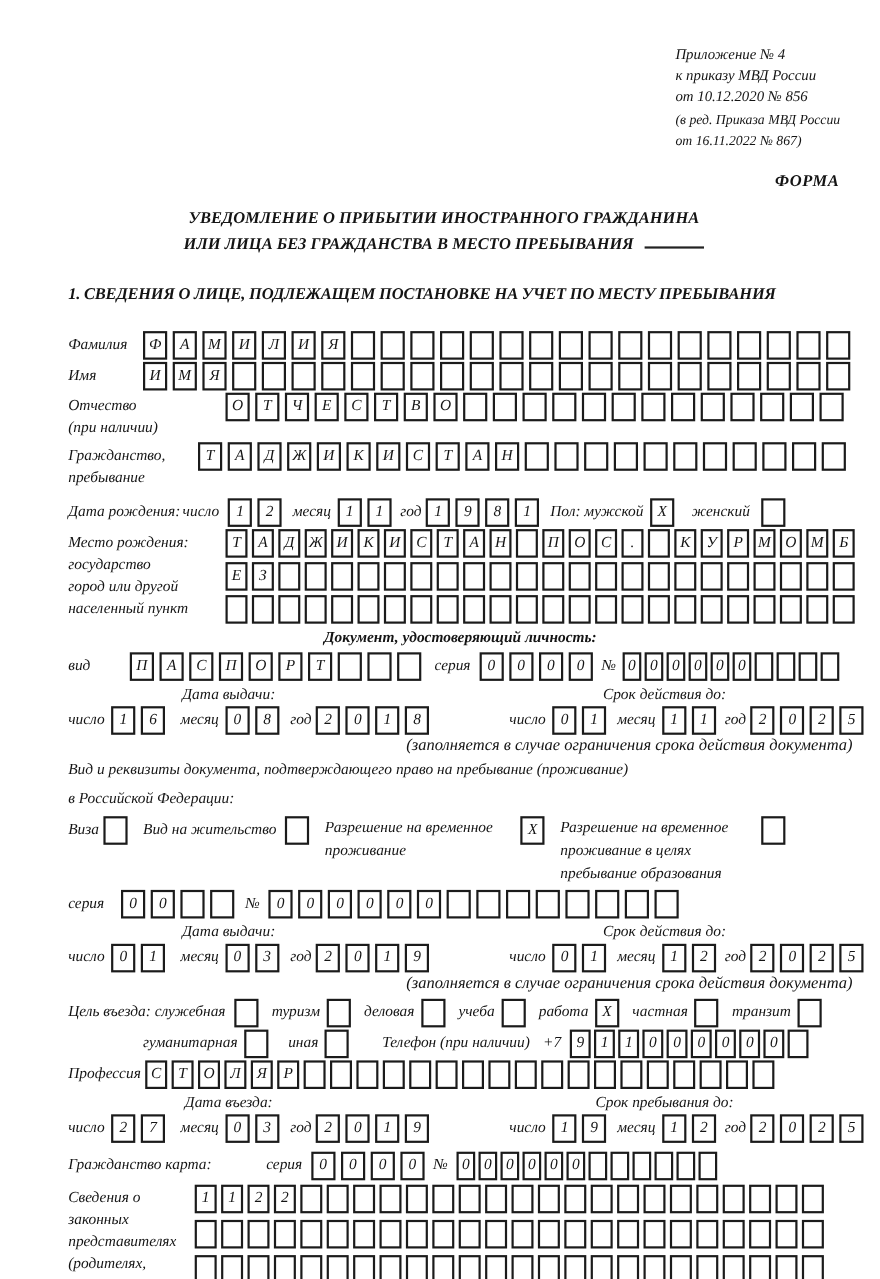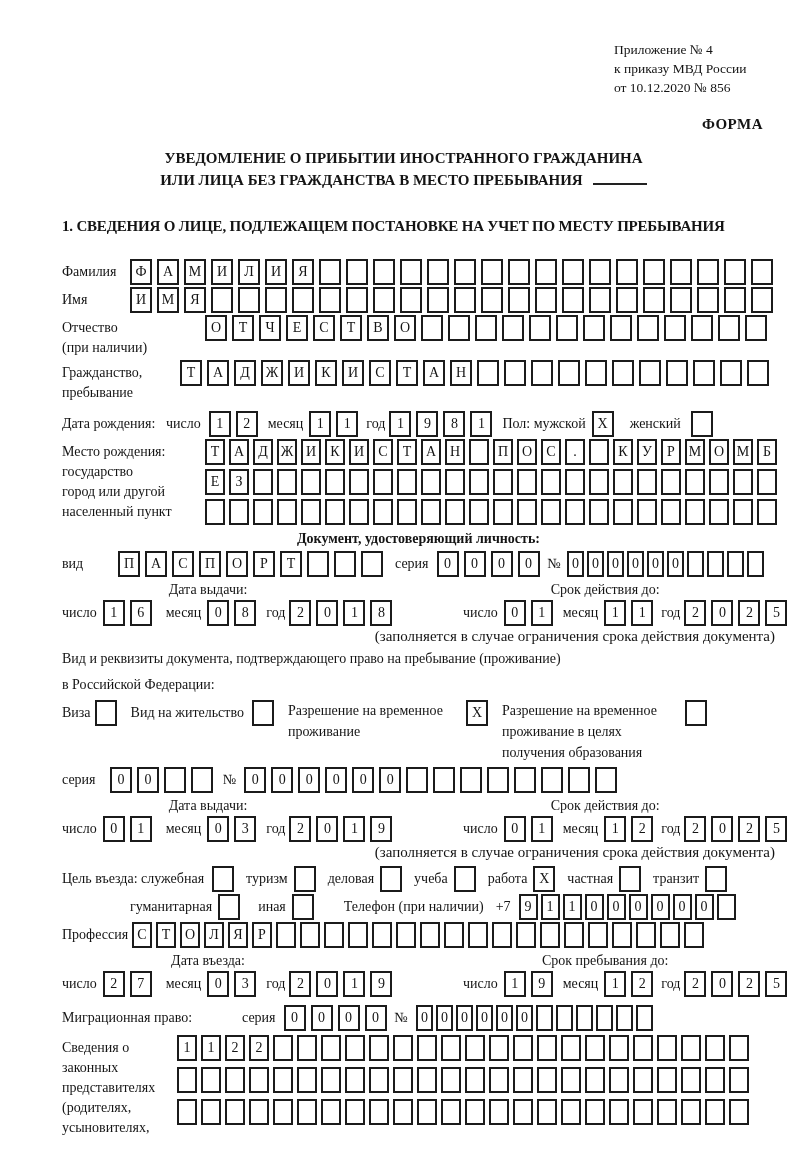--- a/index.html
+++ b/index.html
@@ -1,20 +1,20 @@
 <!DOCTYPE html>
 <html><head>
 <meta charset="utf-8">
 <style>
   html,body{margin:0;padding:0;background:#fff;}
   .page{
     width:800px;height:1163px;box-sizing:border-box;overflow:hidden;
     padding:40px 25px 0 62px;position:relative;
     font-family:"Liberation Serif","DejaVu Serif",serif;
-    color:#141414;font-size:14px;line-height:22px;background:#fff;
+    color:#141414;font-size:14px;line-height:22px;background:#fff;font-style:italic;
   }
   .appendix{margin-left:552px;font-size:13.5px;line-height:19px;white-space:nowrap;}
   .appendix .rev{font-size:12.5px;margin-top:3px;}
   .forma{text-align:right;font-weight:bold;font-size:15px;margin:16px 12px 0 0;letter-spacing:.5px;}
   .title{ text-align:center;font-weight:bold;font-size:15px;line-height:22px;margin-top:12px;padding-right:30px;}
   .blank{display:inline-block;width:54px;border-bottom:2px solid #222;height:14px;margin-left:10px;}
   .section-title{font-weight:bold;font-size:15px;margin-top:24px;margin-right:-24px;letter-spacing:-0.2px;white-space:nowrap;}
   .frow{display:flex;align-items:flex-start;margin-bottom:2px;}
   .flabel{flex:0 0 auto;line-height:20px;padding-top:3px;}
   .cells{display:inline-flex;gap:5px;flex:0 0 auto;}
@@ -38,20 +38,24 @@
 </style>
 </head>
 <body>
 
 <div class="page">
 
   <div class="appendix">
     <div>Приложение № 4</div>
     <div>к приказу МВД России</div>
     <div>от 10.12.2020 № 856</div>
+    <div class="rev">
+      <div>(в ред. Приказа МВД России</div>
+      <div>от 16.11.2022 № 867)</div>
+    </div>
   </div>
 
   <div class="forma">ФОРМА</div>
 
   <div class="title">
     <div>УВЕДОМЛЕНИЕ О ПРИБЫТИИ ИНОСТРАННОГО ГРАЖДАНИНА</div>
     <div>
       <span>ИЛИ ЛИЦА БЕЗ ГРАЖДАНСТВА В МЕСТО ПРЕБЫВАНИЯ</span><span class="blank"></span>
     </div>
   </div>
@@ -390,21 +394,21 @@
     <span class="dlabel" style="margin:0 8px 0 14px">Вид на жительство</span>
     <span class="cb"></span>
     <span class="optlabel stack" style="width:172px;margin:0 6px 0 14px">
       <span>Разрешение на временное</span>
       <span>проживание</span>
     </span>
     <span class="cb">X</span>
     <span class="optlabel stack" style="width:175px;margin:0 8px 0 14px">
       <span>Разрешение на временное</span>
       <span>проживание в целях</span>
-      <span>получения образования</span>
+      <span>пребывание образования</span>
     </span>
     <span class="cb"></span>
   </div>
 
   <div class="frow" style="margin-top:4px">
     <div class="flabel" style="width:48px">серия</div>
     <div class="cells">
         <span class="cell">0</span>
         <span class="cell">0</span>
         <span class="cell"></span>
@@ -586,21 +590,21 @@
             <span class="cell">2</span>
             <span class="cell">0</span>
             <span class="cell">2</span>
             <span class="cell">5</span>
           </span>
       </div>
     </div>
   </div>
 
   <div class="frow" style="margin-top:8px">
-    <div class="flabel" style="width:150px">Миграционная право:</div>
+    <div class="flabel" style="width:150px">Гражданство карта:</div>
     <span class="dlabel" style="margin:0 8px 0 30px">серия</span>
     <div class="cells">
         <span class="cell">0</span>
         <span class="cell">0</span>
         <span class="cell">0</span>
         <span class="cell">0</span>
       </div>
     <span class="dlabel" style="margin:0 8px 0 8px">№</span>
     <div class="cells narrow">
         <span class="cell">0</span>

